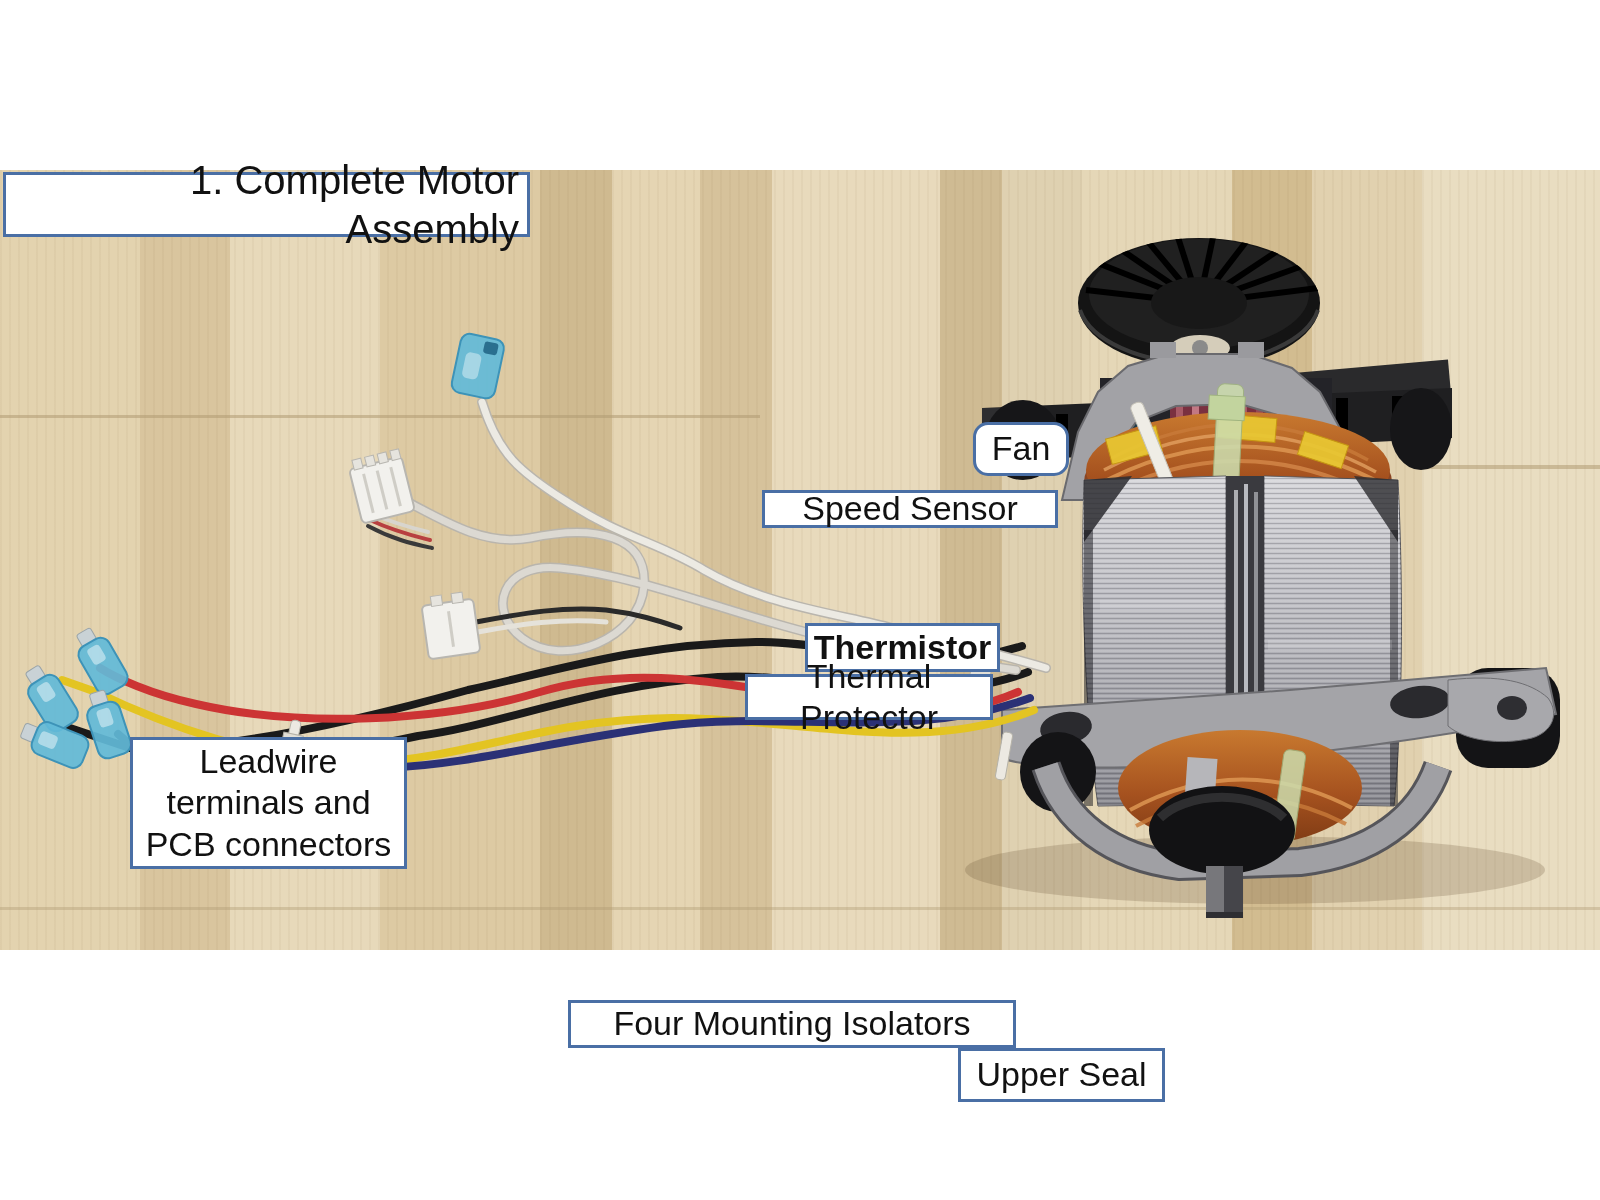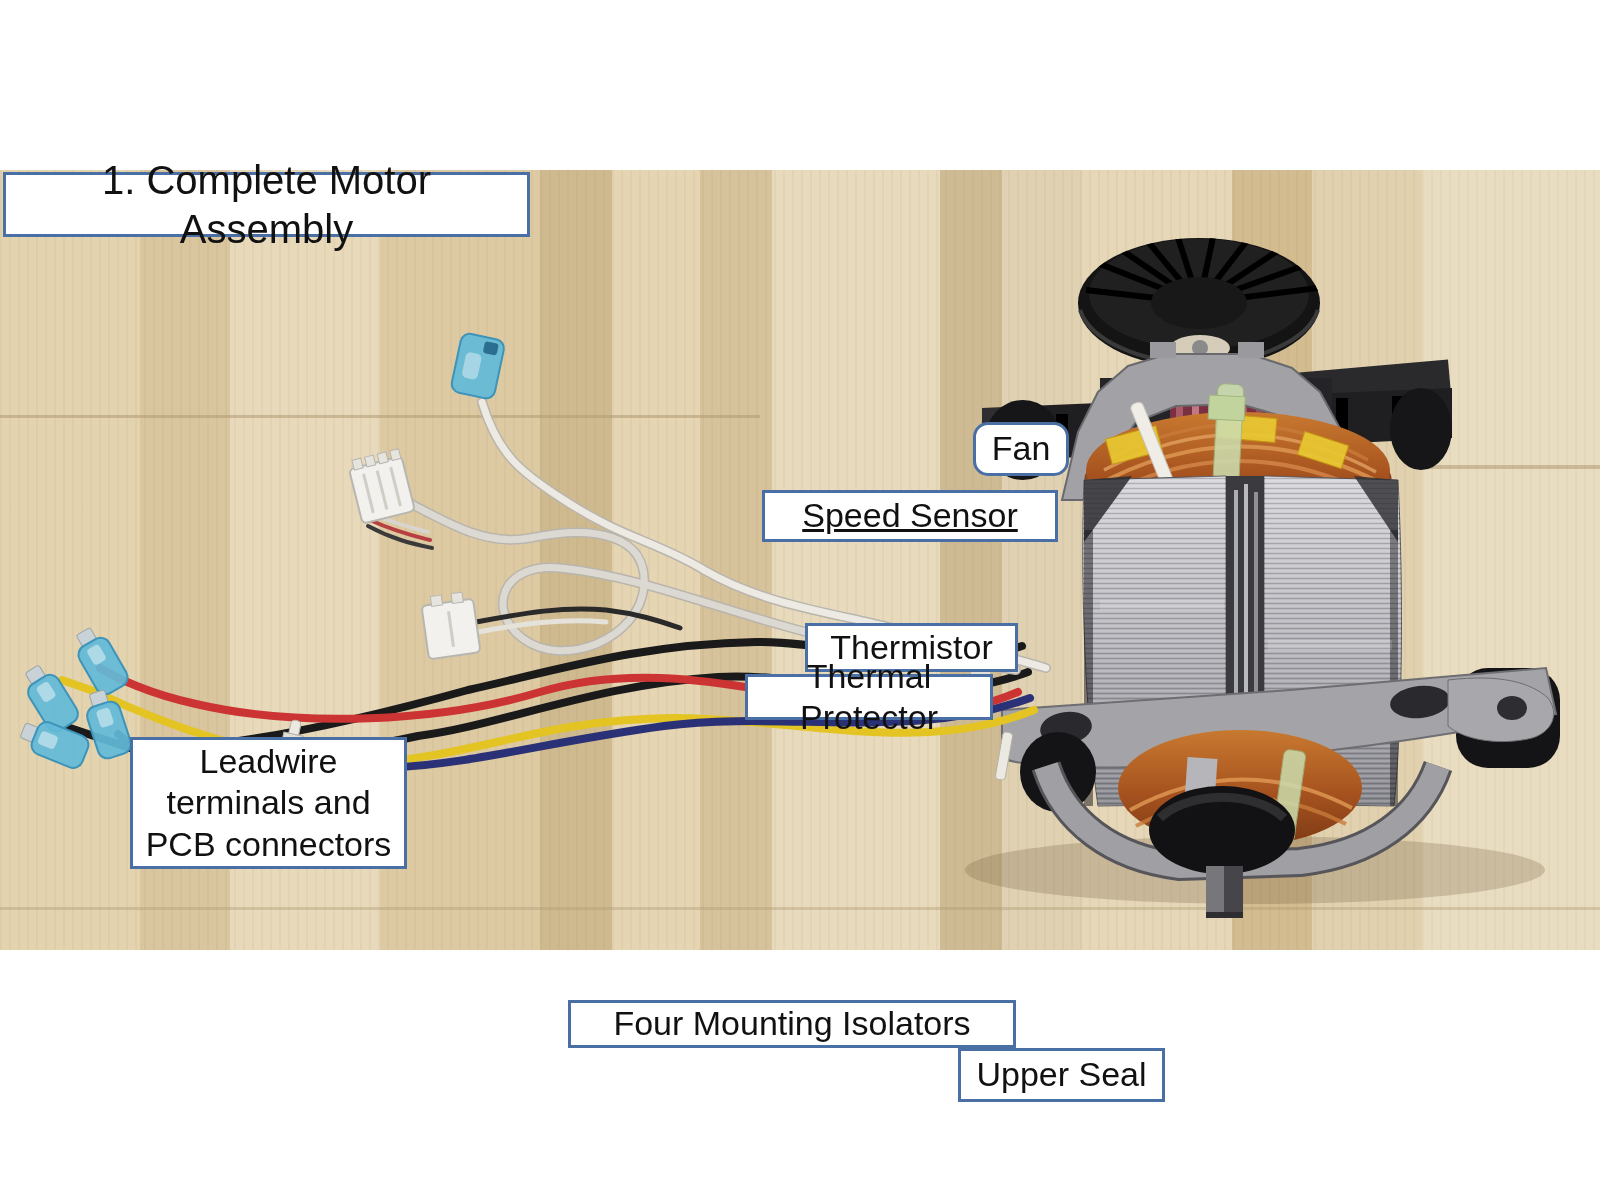--- a/index.html
+++ b/index.html
@@ -15,24 +15,24 @@
         #e1d1af 1312px 1422px, #e9ddc1 1422px 1600px);
   }
   .seam{position:absolute;background:#b09a72;opacity:.55;}
   .seam1{left:0;top:245px;width:760px;height:3px;}
   .seam2{left:1422px;top:295px;width:178px;height:4px;}
   .seam3{left:0;top:737px;width:1600px;height:3px;opacity:.4;}
   svg.motor{position:absolute;left:0;top:0;width:1600px;height:780px;display:block;}
   .label{position:absolute;display:flex;align-items:center;justify-content:center;text-align:center;
          background:#ffffff;border:3px solid #4a6fa5;color:#111;font-size:34px;line-height:1.22;
          box-sizing:border-box;padding:2px 8px;}
-  .label-title{left:3px;top:172px;width:527px;height:65px;font-size:40px;}
+  .label-title{left:3px;top:172px;width:527px;height:65px;font-size:40px;text-align:right;}
   .label-fan{left:973px;top:252px;width:96px;height:54px;border-radius:15px;}
-  .label-speed-sensor{left:762px;top:320px;width:296px;height:52px;text-decoration:underline;}
-  .label-thermistor{left:805px;top:453px;width:213px;height:49px;}
+  .label-speed-sensor{left:762px;top:320px;width:296px;height:38px;}
+  .label-thermistor{left:805px;top:453px;width:195px;height:49px;font-weight:bold;}
   .label-thermal-protector{left:745px;top:504px;width:248px;height:46px;}
   .label-leadwire{left:130px;top:555px;width:277px;height:132px;margin-top:12px;}
   .label-four-mounting{left:568px;top:797px;width:448px;height:48px;margin-top:33px;}
   .label-upper-seal{left:958px;top:878px;width:207px;height:54px;}
 </style>
 </head>
 <body>
 
 <div class="canvas">
   <div class="photo">

